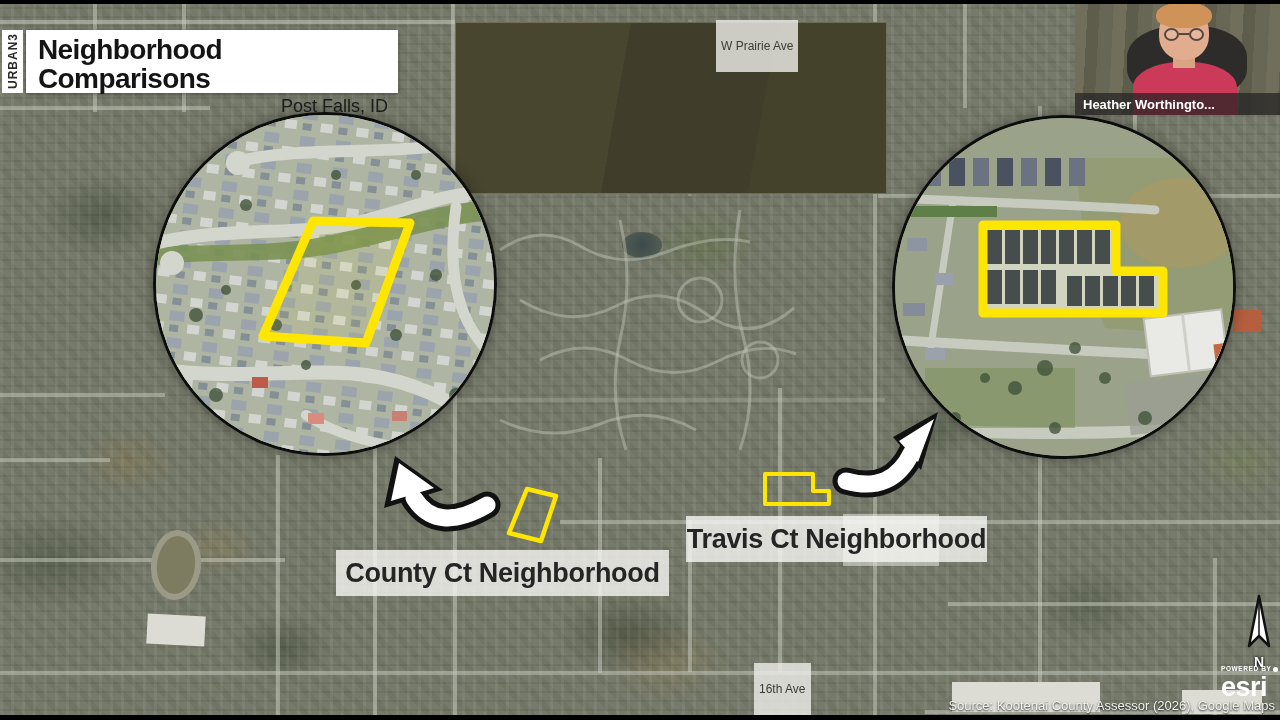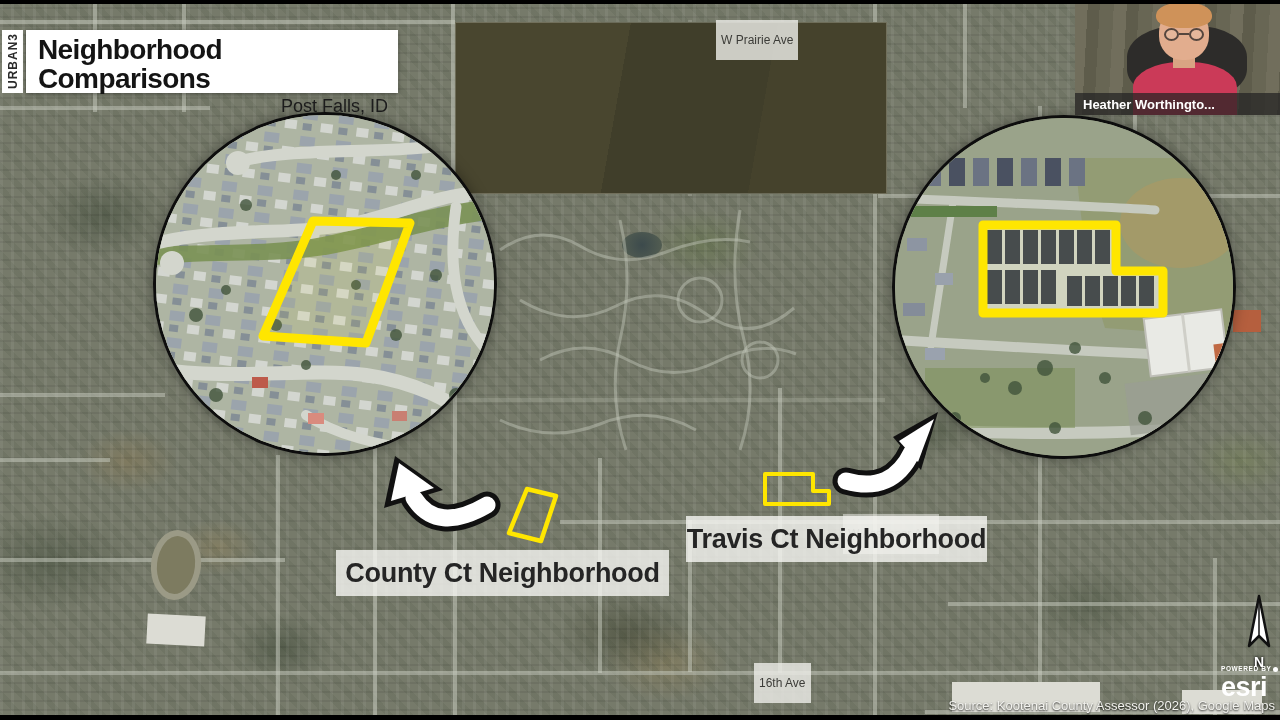--- a/index.html
+++ b/index.html
@@ -44,21 +44,21 @@
     border:6px solid #9b9a86;border-radius:50%;background:#7d7b60;transform:rotate(6deg);
   }
   .bldg{position:absolute;background:#dcdcd4;}
   #pond{position:absolute;left:622px;top:232px;width:40px;height:26px;border-radius:50%;
     background:radial-gradient(circle at 50% 50%, #3c4a4c, #566052);} 
   
   #curves{position:absolute;inset:0;pointer-events:none;}
   
   .street-label{
     position:absolute;z-index:2;font-size:12px;color:#3c3c38;
-    background:rgba(236,236,230,.82);padding:13px 5px;white-space:nowrap;
+    background:rgba(236,236,230,.82);padding:19px 5px;white-space:nowrap;
   }
   #homehaven-label{color:#83837b;background:rgba(232,232,226,.55);}
   
   .inset{
     position:absolute;width:344px;height:344px;border-radius:50%;
     border:3px solid #0d0d0d;overflow:hidden;z-index:5;background:#aeb5a3;
     box-shadow:0 0 14px rgba(0,0,0,.35);
   }
   #inset-left{left:153px;top:112px;}
   #inset-right{left:892px;top:115px;background:#9aa38a;}

